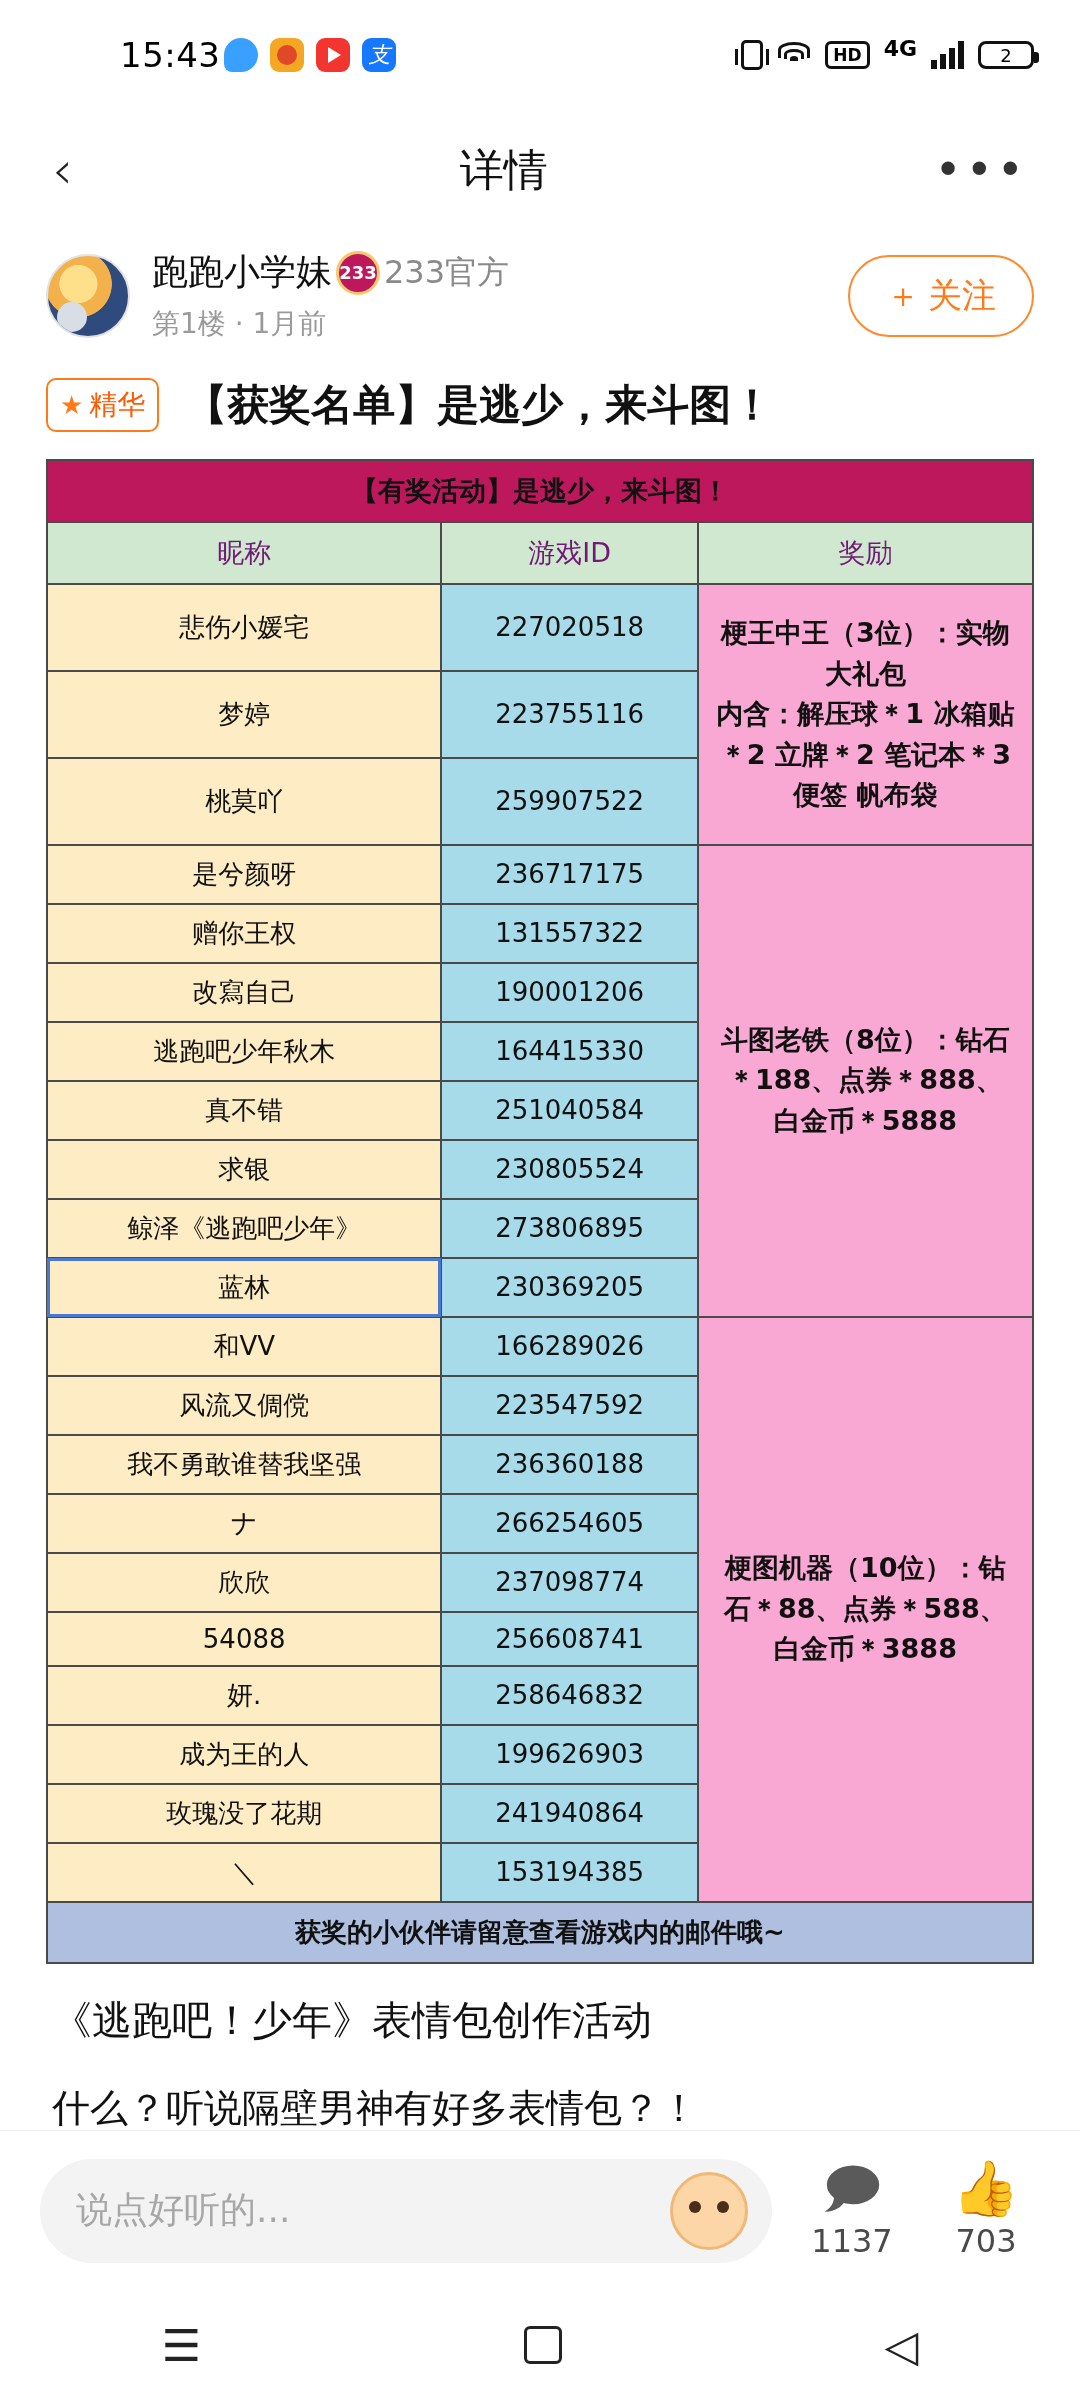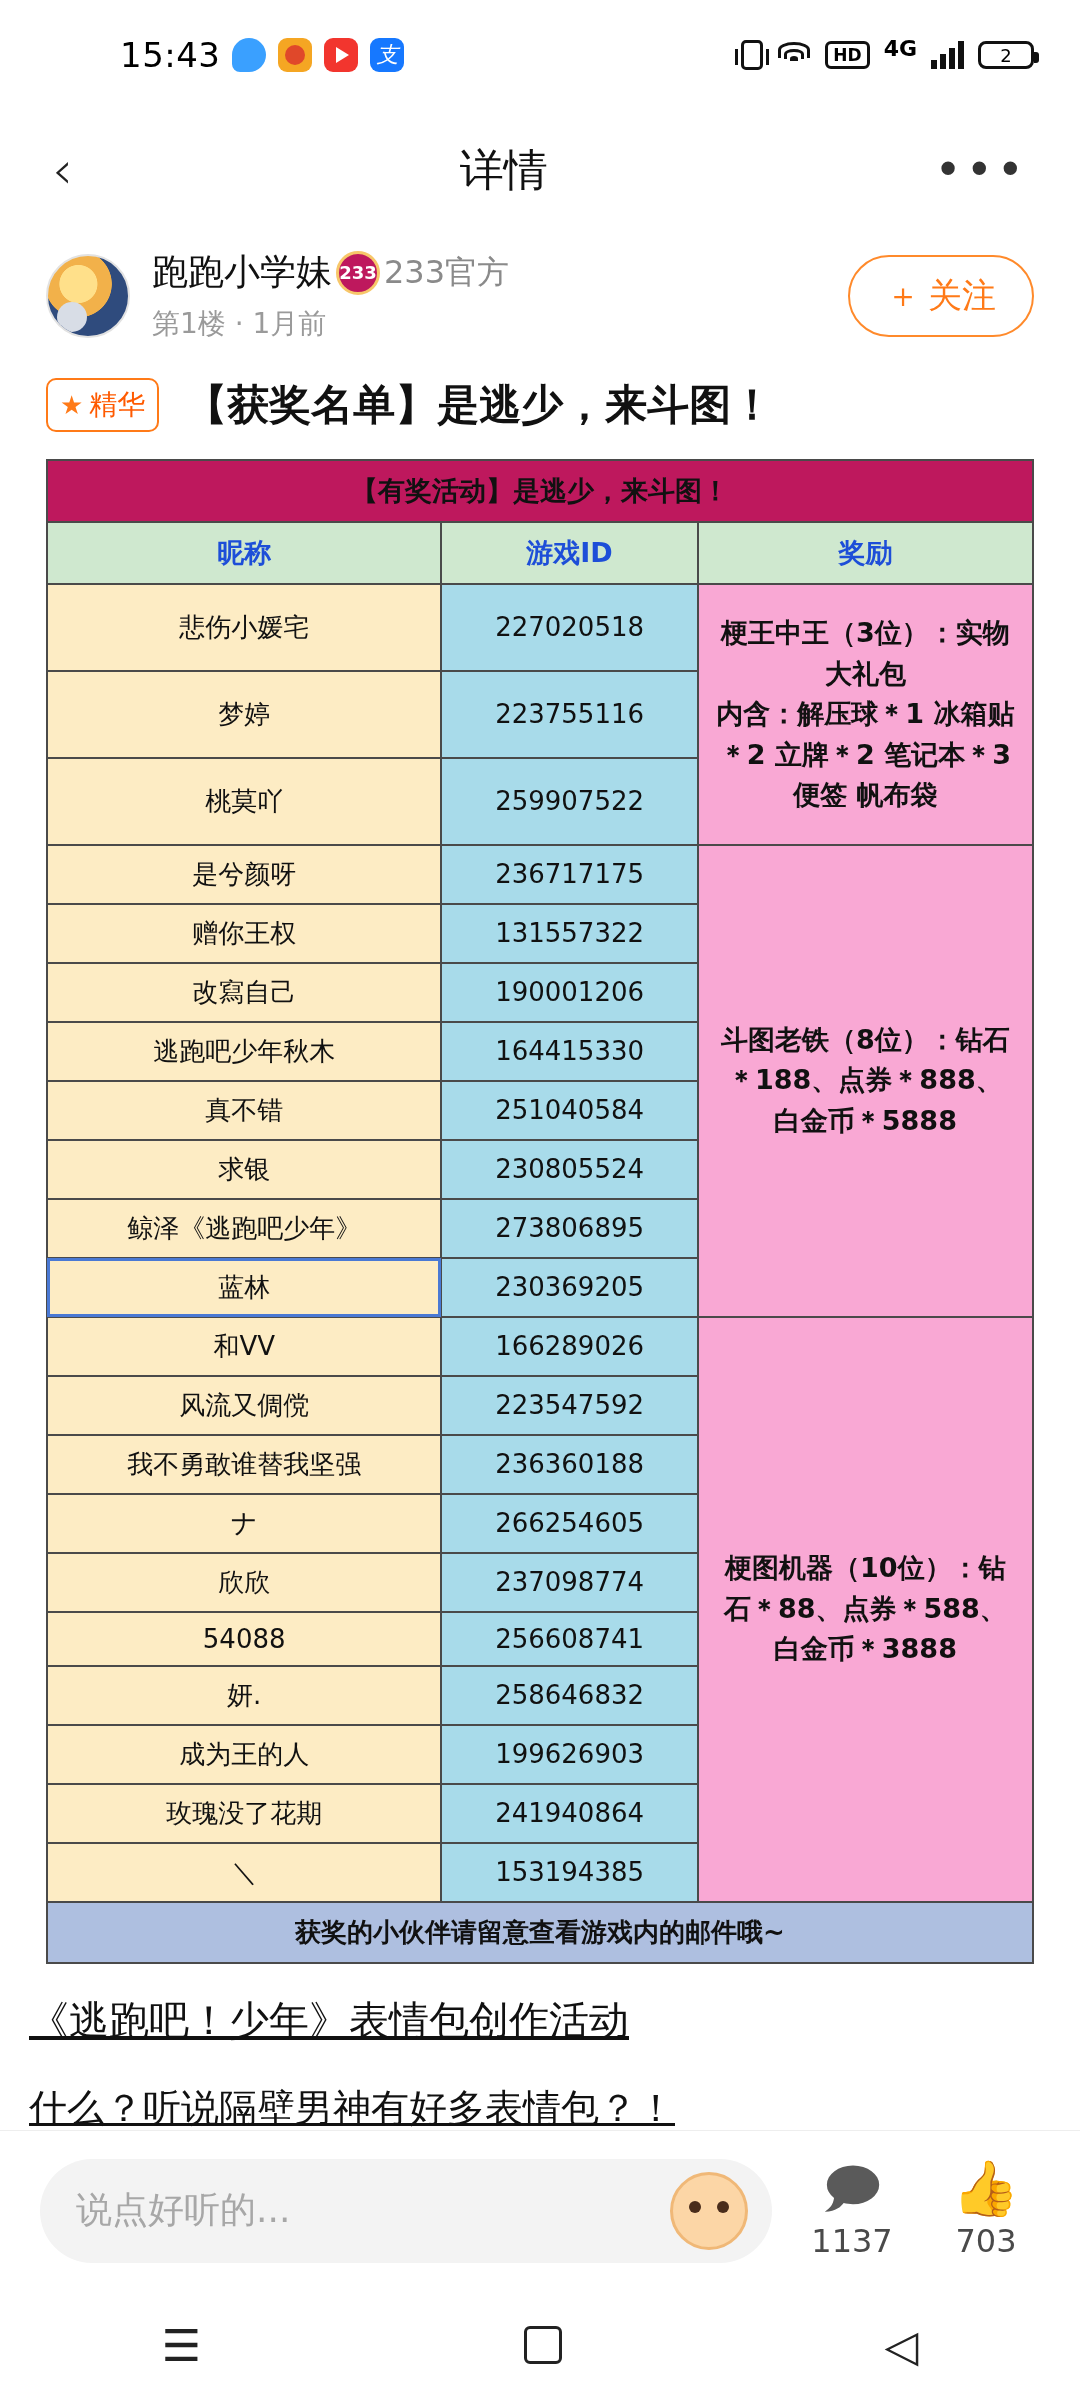--- a/index.html
+++ b/index.html
@@ -9,21 +9,21 @@
     font-family: "DejaVu Sans", "Liberation Sans", sans-serif;
     overflow: hidden;
   }
   .phone { position: relative; width: 1080px; height: 2400px; background:#fff; }
 
   
   .statusbar {
     height: 110px; display:flex; align-items:center; justify-content:space-between;
     padding: 0 46px 0 120px;
   }
-  .sb-left { display:flex; align-items:center; gap:12px; }
+  .sb-left { display:flex; align-items:center; gap:4px; }
   .sb-time { font-size: 34px; color:#000; letter-spacing:0.5px; }
   .sb-apps { display:flex; align-items:center; gap:12px; }
   .appicon { width:34px; height:34px; border-radius:9px; display:inline-block; }
   .ai-blue { background:#3aa0ff; border-radius:50% 50% 50% 8px; }
   .ai-orange { background:#f5a623; border-radius:9px; position:relative; }
   .ai-orange:after{content:"";position:absolute;left:7px;top:7px;width:20px;height:20px;border-radius:50%;background:#e0482a;}
   .ai-red { background:#f2352e; border-radius:9px; position:relative;}
   .ai-red:after{content:"";position:absolute;left:12px;top:9px;border-left:13px solid #fff;border-top:8px solid transparent;border-bottom:8px solid transparent;}
   .ai-zhi { background:#1678ff; border-radius:9px; color:#fff; font-size:22px; text-align:center; line-height:34px; }
 
@@ -73,29 +73,29 @@
   .tag-jh { border:2px solid #ff7a18; color:#ff5a00; border-radius:10px; font-size:28px; padding:6px 12px;
             display:flex; align-items:center; gap:6px; }
   .star { color:#ff7a18; font-size:26px; }
   .ptext { font-size:42px; font-weight:bold; color:#111;margin-left:8px; }
 
   
   .tablewrap { padding: 10px 46px 0 46px; }
   table.win { border-collapse: collapse; width:100%; table-layout:fixed; }
   table.win td, table.win th { border:2px solid #4a4a4a; text-align:center; }
   .t-head { background:#be185d; font-weight:bold; font-size:27px; color:#111; padding:12px 0; }
-  .t-sub { background:#cfe8cf; font-weight:bold; font-size:27px; padding:12px 4px; color:#1d4ed8;}
+  .t-sub { background:#cfe8cf; font-weight:normal; font-size:27px; padding:12px 4px; color:#701a75;}
   .c-name { background:#fdecc4; font-size:26px; padding:11px 4px; color:#111; }
   .c-id  { background:#a8dbea; font-size:26px; padding:11px 4px; color:#111; }
   .c-prize { background:#f9a8d4; font-size:27px; font-weight:bold; color:#111; line-height:1.5; padding:28px 16px; }
   .t-foot { background:#aebfe0; font-weight:bold; font-size:26px; padding:12px 0; color:#111;}
   .sel-cell { outline:3px solid #4a79d4; outline-offset:-3px; }
 
   
-  .bodytxt { font-size:40px; color:#111; padding: 26px 46px 0 29px; line-height:1.5;text-decoration:underline; }
+  .bodytxt { font-size:40px; color:#111; padding: 26px 46px 0 52px; line-height:1.5; }
   .bodytxt.sub { font-size:38px; padding-top:30px; }
 
   
   .postimg { margin: 26px 46px 0 46px; height: 330px; border-radius:4px; overflow:hidden; position:relative;
              background: linear-gradient(150deg,#cdb6a0 0%, #d9c7b4 40%, #b9a18c 100%); }
   .hat { position:absolute; left:50%; transform:translateX(-50%); bottom:-70px; width:420px; height:330px;
          background:#23a33c; border-radius:50% 50% 18% 18%; }
   .hat:after{content:"";position:absolute;left:50%;transform:translateX(-50%);bottom:38px;width:300px;height:42px;background:#1c7f2e;border-radius:10px;}
 
   

